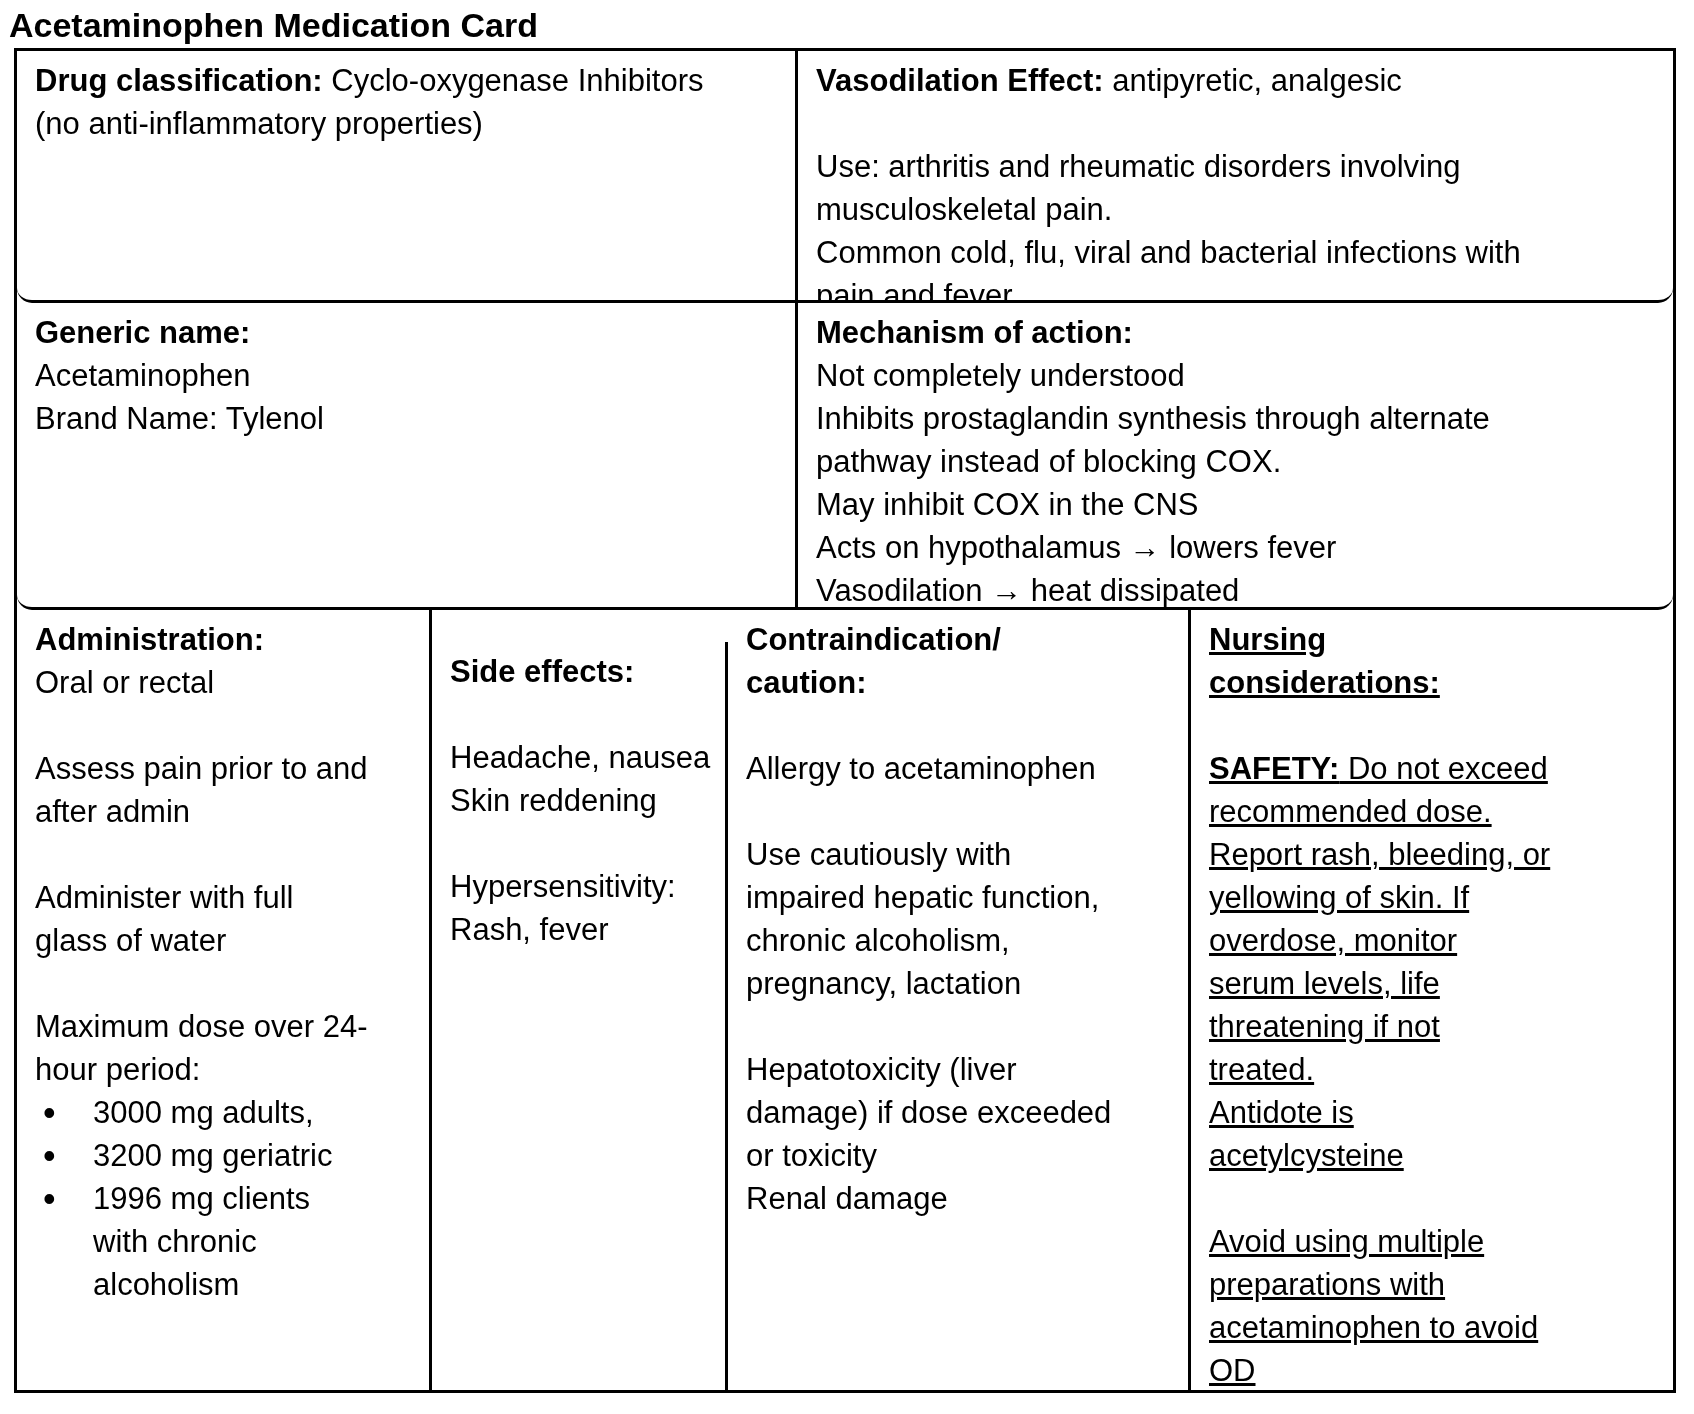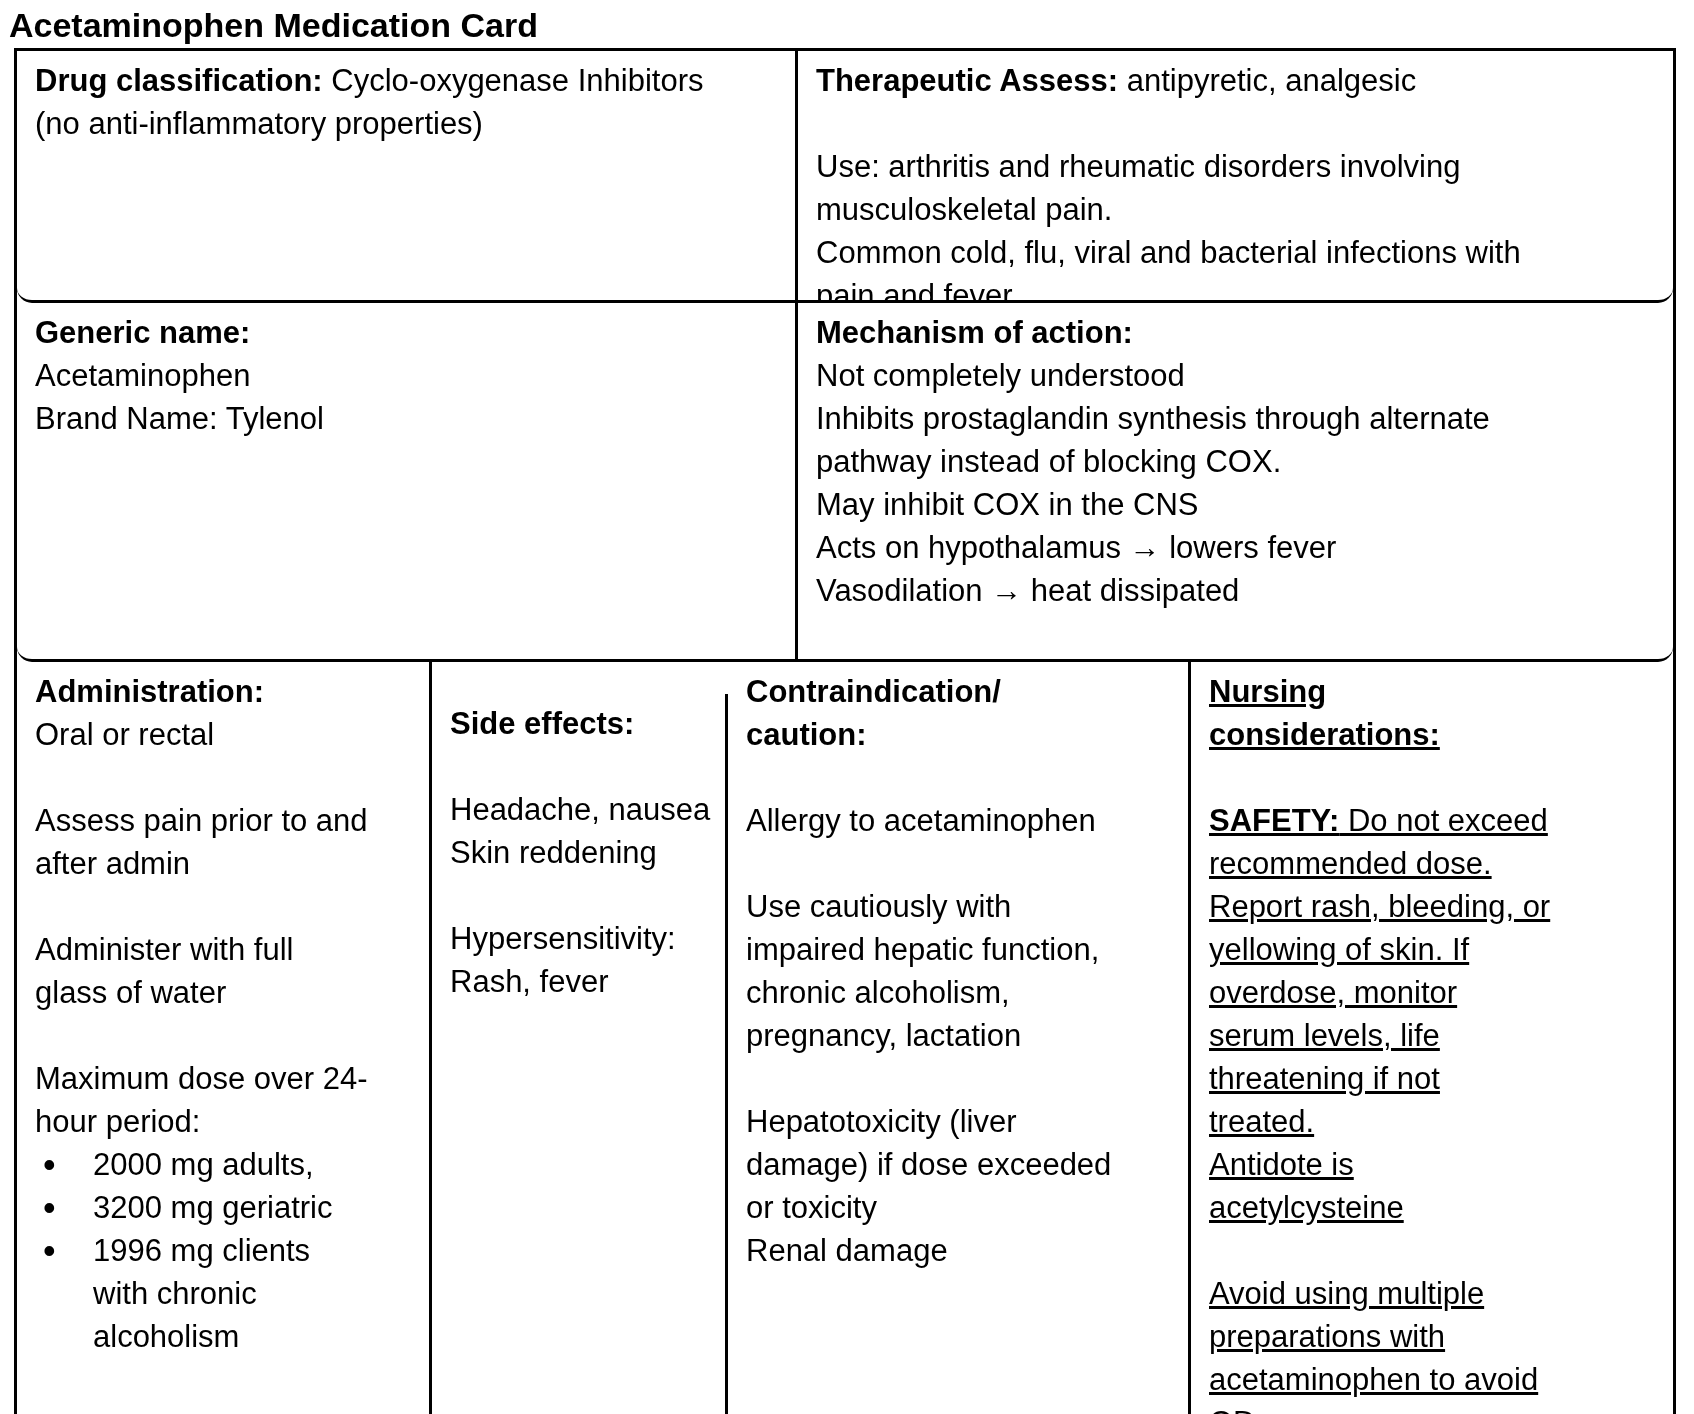--- a/index.html
+++ b/index.html
@@ -31,21 +31,21 @@
   .trow {
     display: flex;
     box-sizing: border-box;
     border-bottom: 3px solid #000000;
     border-radius: 15px;
   }
   .trow:last-child {
     border-bottom: none;
   }
   .row-1 { height: 252px; }
-  .row-2 { height: 359px; }
+  .row-2 { height: 307px; }
   .row-3 { height: 780px; }
   .cell {
     box-sizing: border-box;
     border-right: 3px solid #000000;
     padding: 8px 12px 8px 18px;
     overflow: hidden;
   }
   .cell:last-child { border-right: none; }
   .r12-left  { width: 781px; }
   .r12-right { flex: 1; }
@@ -87,21 +87,21 @@
 <h1 class="page-title">Acetaminophen Medication Card</h1>
 
 <div class="med-table">
 
   <div class="trow row-1">
     <div class="cell r12-left">
       <p><b class="lbl">Drug classification:</b><span> Cyclo-oxygenase Inhibitors
 (no anti-inflammatory properties)</span></p>
     </div>
     <div class="cell r12-right">
-      <p><b class="lbl">Therapeutic Assess:</b><span> antipyretic, analgesic
+      <p><b class="lbl">Vasodilation Effect:</b><span> antipyretic, analgesic
 
 Use: arthritis and rheumatic disorders involving
 musculoskeletal pain.
 Common cold, flu, viral and bacterial infections with
 pain and fever</span></p>
     </div>
   </div>
 
   <div class="trow row-2">
     <div class="cell r12-left">
@@ -127,21 +127,21 @@
 
 Assess pain prior to and
 after admin
 
 Administer with full
 glass of water
 
 Maximum dose over 24-
 hour period:</span></p>
       <ul class="dose-list">
-        <li>2000 mg adults,</li>
+        <li>3000 mg adults,</li>
         <li>3200 mg geriatric</li>
         <li>1996 mg clients
 with chronic
 alcoholism</li>
       </ul>
     </div>
     <div class="cell r3-c2">
       <p><b class="lbl">Side effects:</b><span>
 
 Headache, nausea

